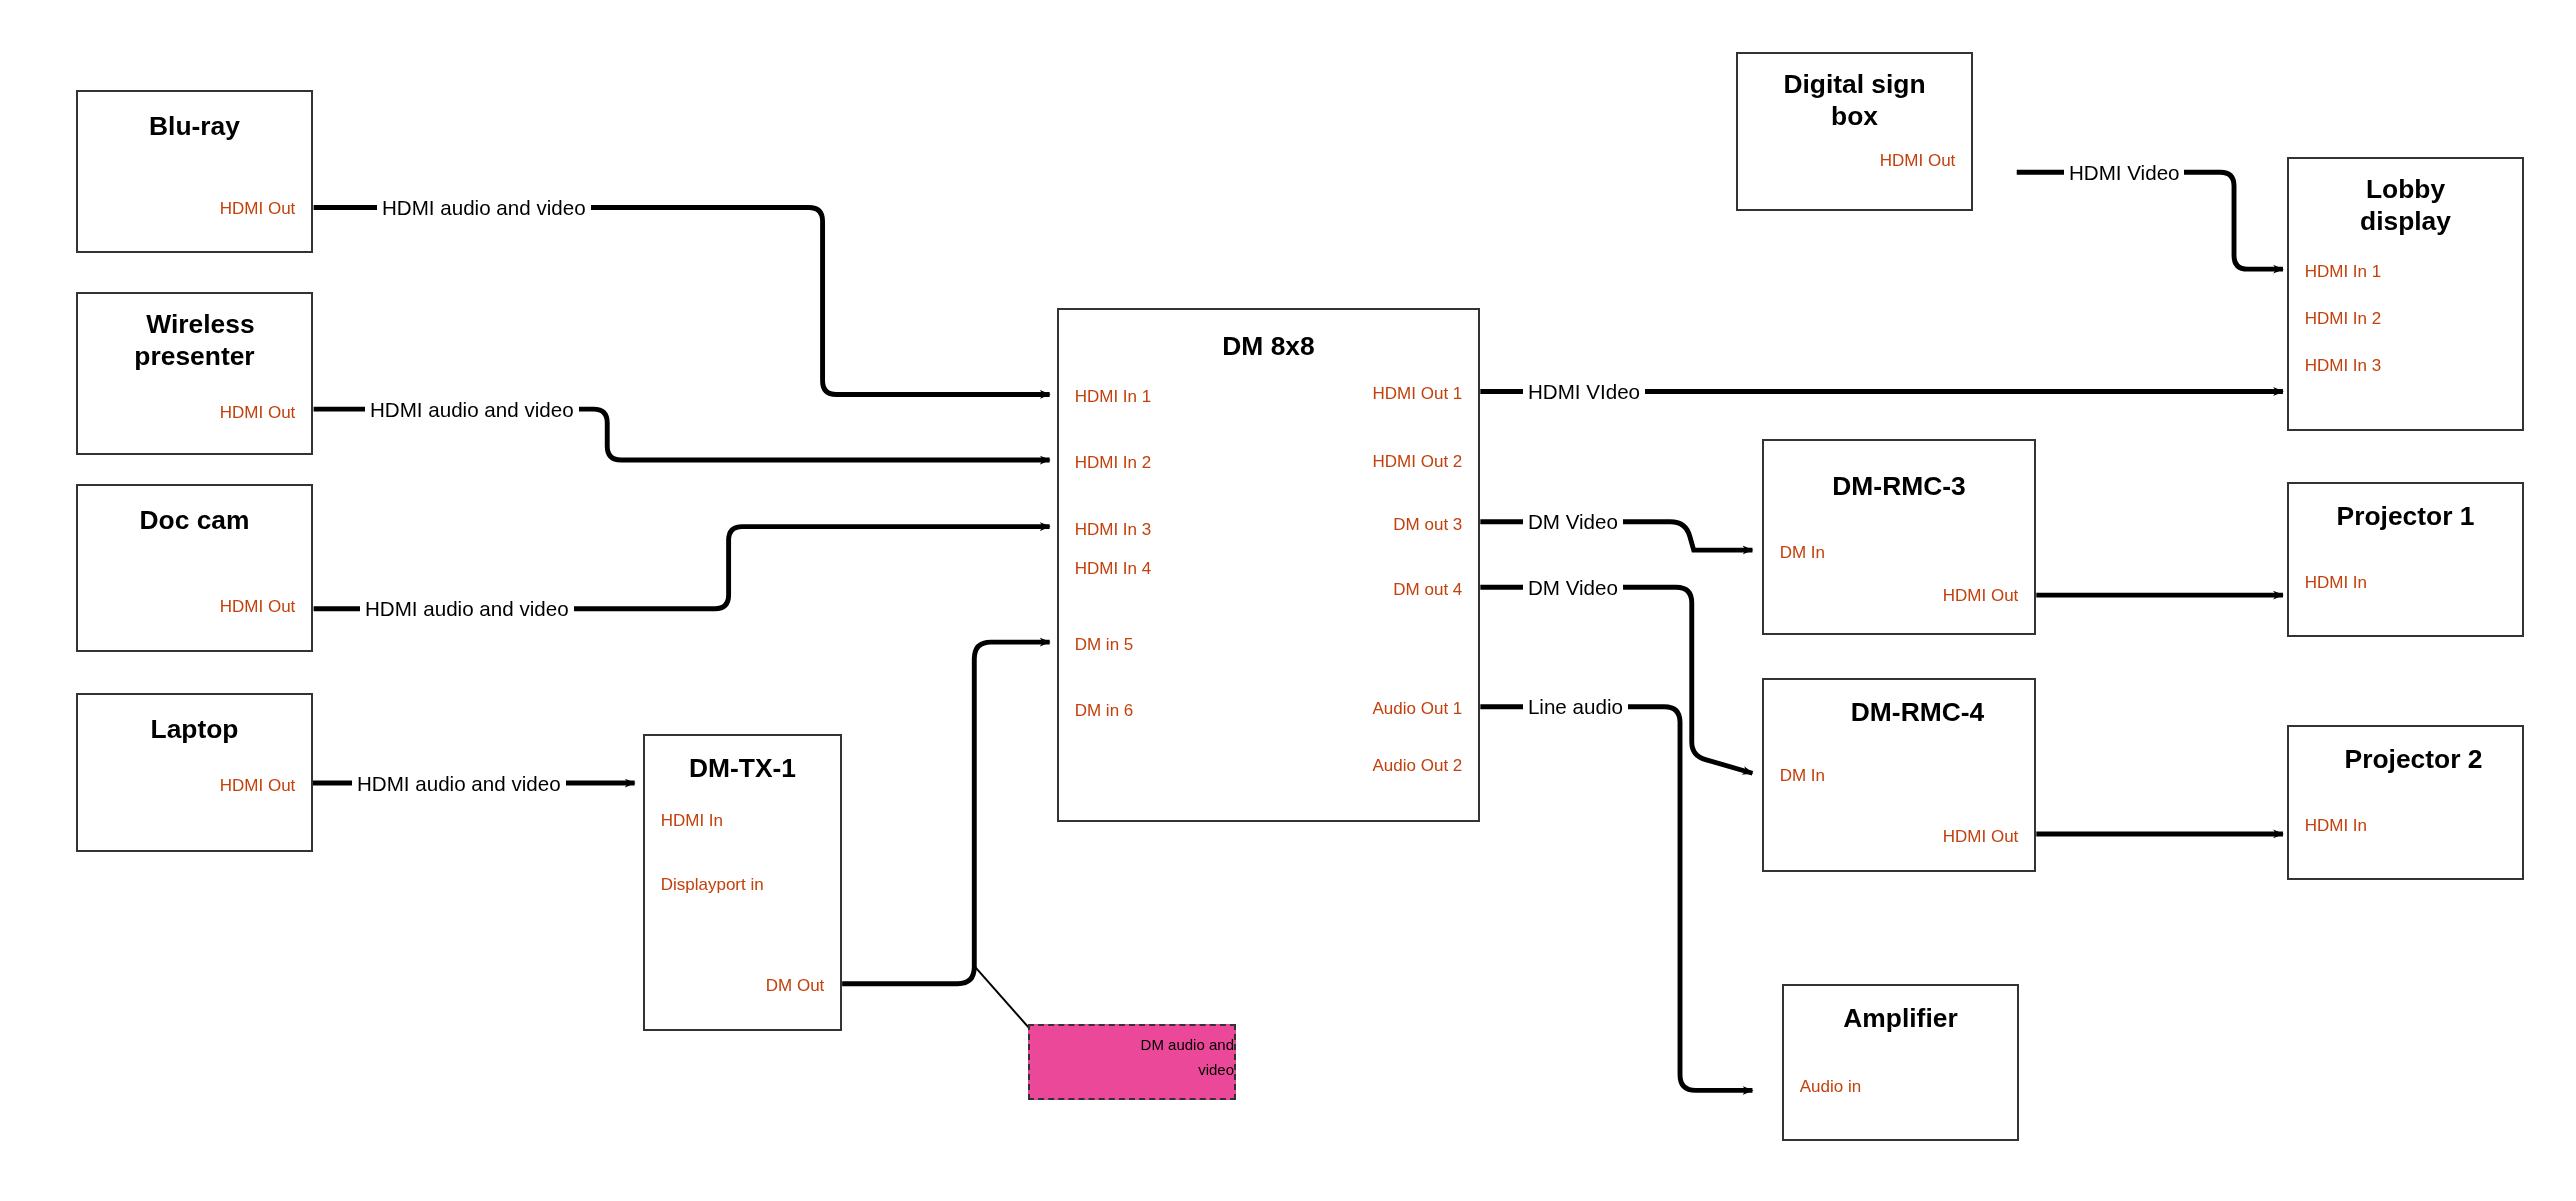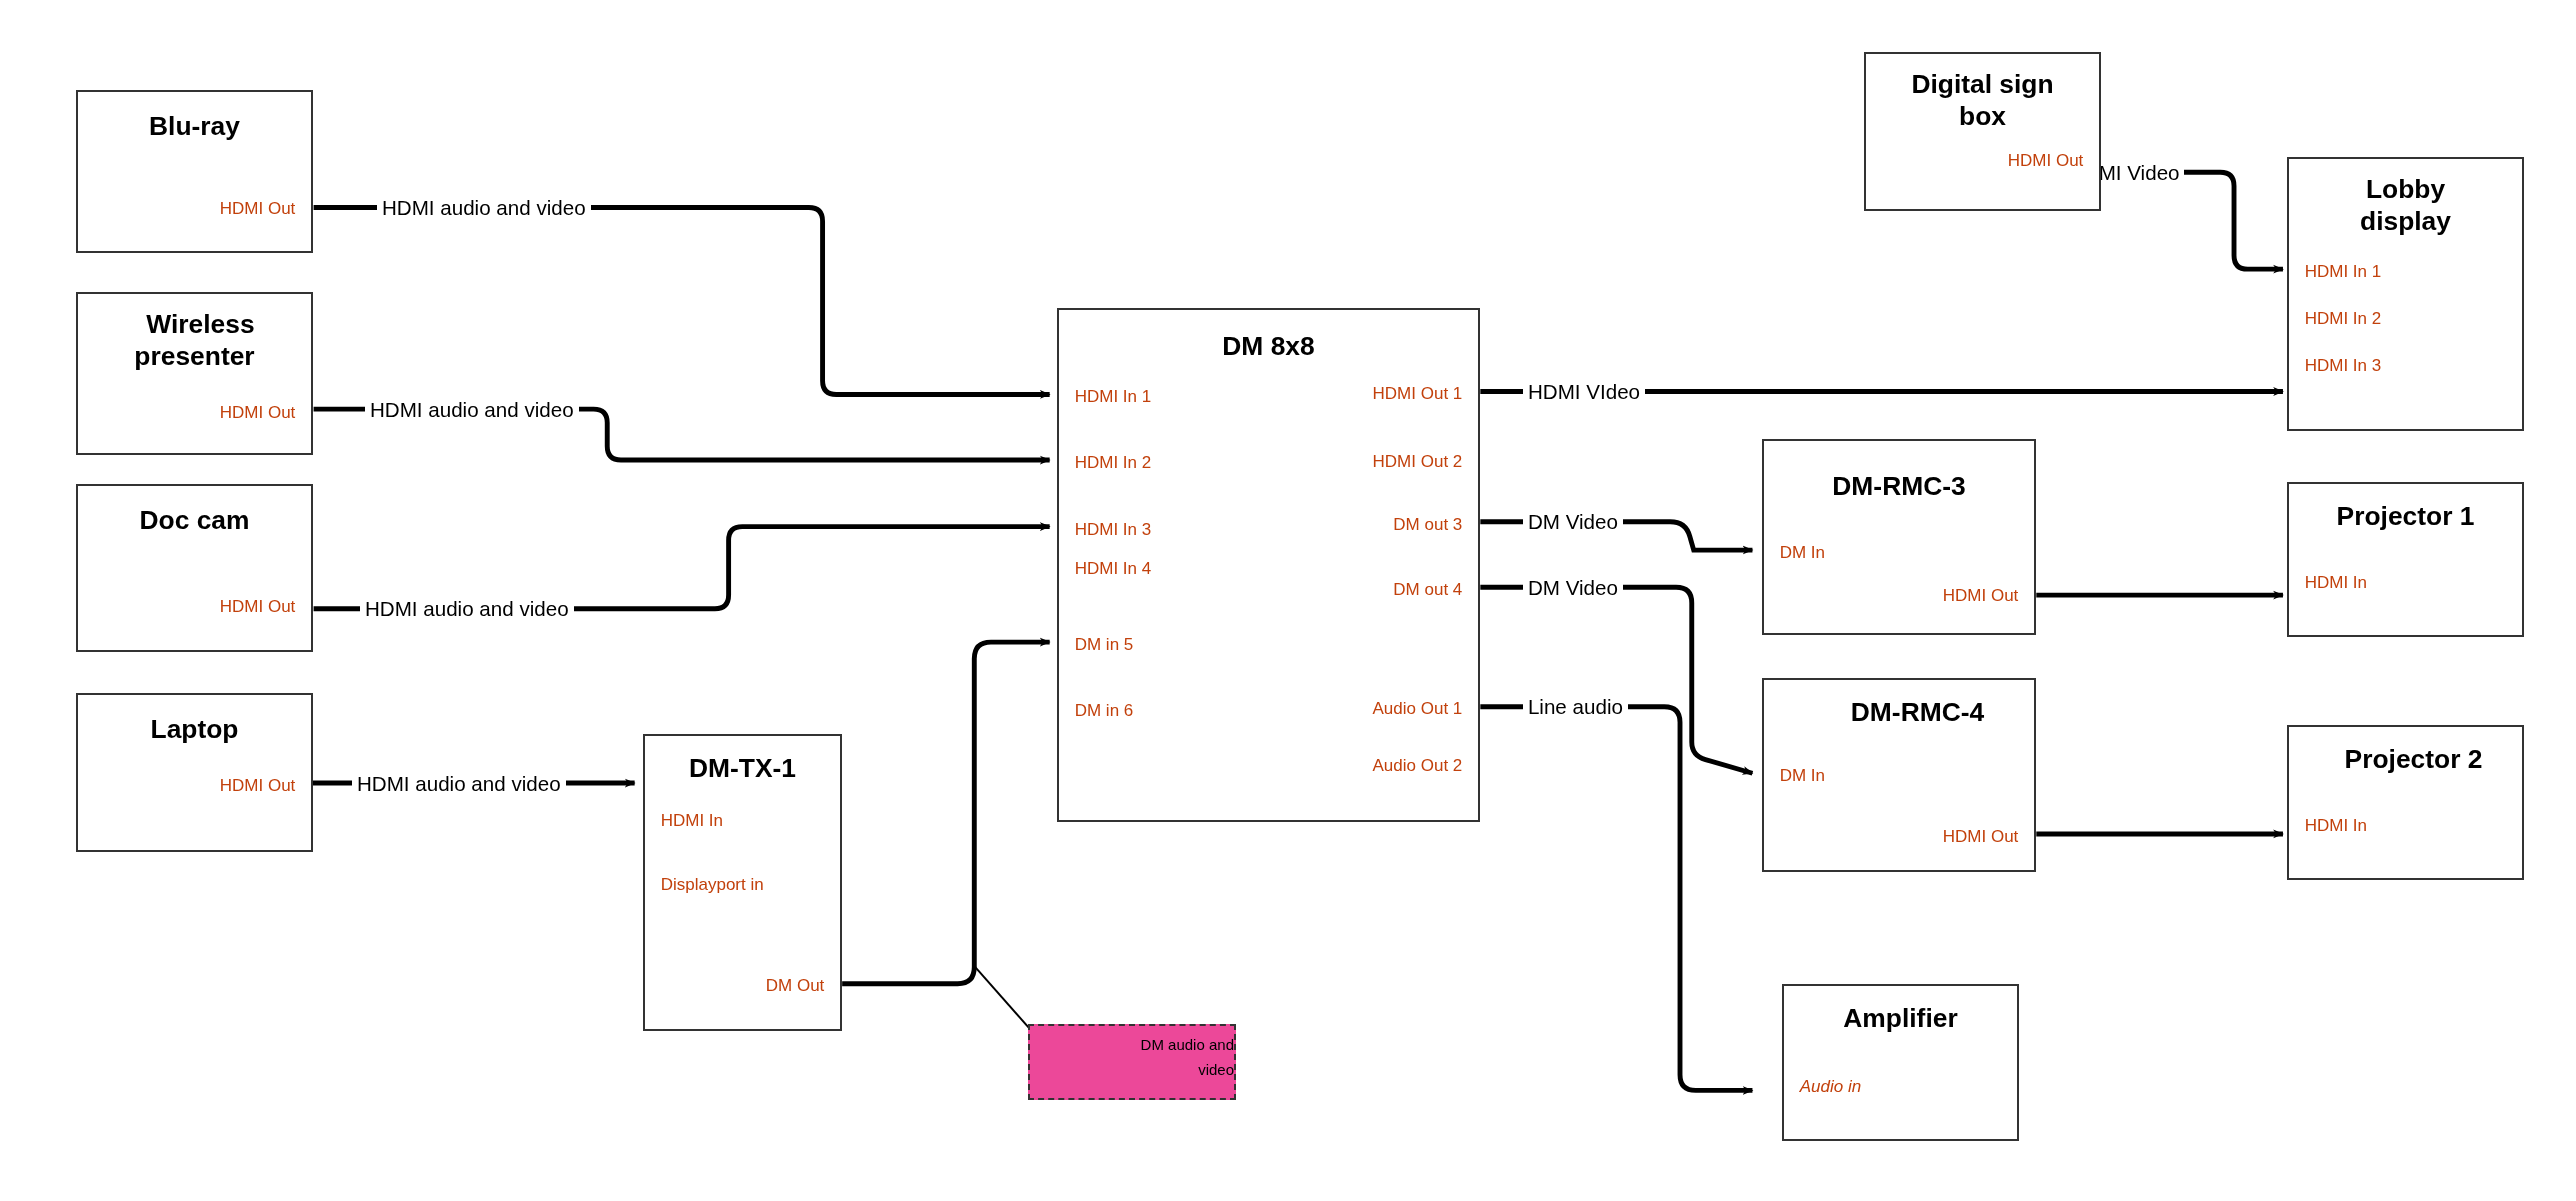--- a/index.html
+++ b/index.html
@@ -154,21 +154,21 @@
     <div class="port left" style="top:386px;">DM in 6</div>
 
     <div class="port right" style="top:69px;">HDMI Out 1</div>
     <div class="port right" style="top:137px;">HDMI Out 2</div>
     <div class="port right" style="top:200px;">DM out 3</div>
     <div class="port right" style="top:265px;">DM out 4</div>
     <div class="port right" style="top:384px;">Audio Out 1</div>
     <div class="port right" style="top:441px;">Audio Out 2</div>
   </div>
 
-  <div class="node" style="left:1864px; top:52px; width:237px; height:159px;">
+  <div class="node" style="left:1736px; top:52px; width:237px; height:159px;">
     <div class="node-title" style="top:13.7px;">Digital sign</div>
     <div class="node-title" style="top:46px;">box</div>
     <div class="port right" style="top:92px;">HDMI Out</div>
   </div>
 
   <div class="node" style="left:2287px; top:157px; width:237px; height:274px;">
     <div class="node-title" style="top:13.7px;">Lobby</div>
     <div class="node-title" style="top:46px;">display</div>
     <div class="port left" style="top:98px;">HDMI In 1</div>
     <div class="port left" style="top:145px;">HDMI In 2</div>
@@ -192,17 +192,17 @@
     <div class="port left" style="top:84px;">HDMI In</div>
   </div>
 
   <div class="node" style="left:2287px; top:725px; width:237px; height:155px;">
     <div class="node-title" style="top:15.7px;margin-left:16px;">Projector 2</div>
     <div class="port left" style="top:84px;">HDMI In</div>
   </div>
 
   <div class="node" style="left:1782px; top:984px; width:237px; height:157px;">
     <div class="node-title" style="top:15.7px;">Amplifier</div>
-    <div class="port left" style="top:86px;font-style:italic;">Audio in</div>
+    <div class="port left" style="top:86px;">Audio in</div>
   </div>
 
 </div>
 
 
 </body></html>

